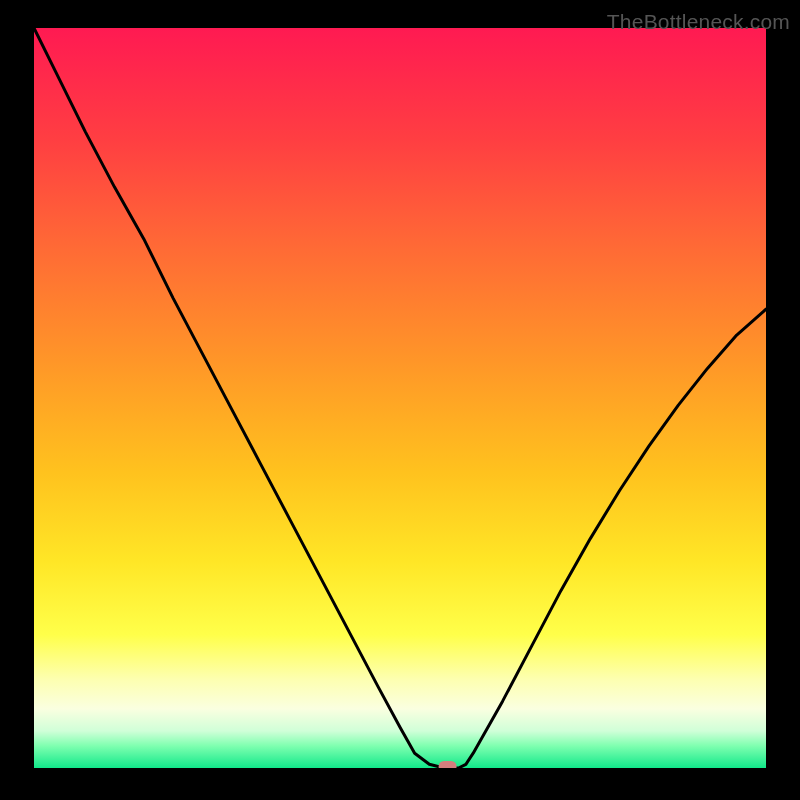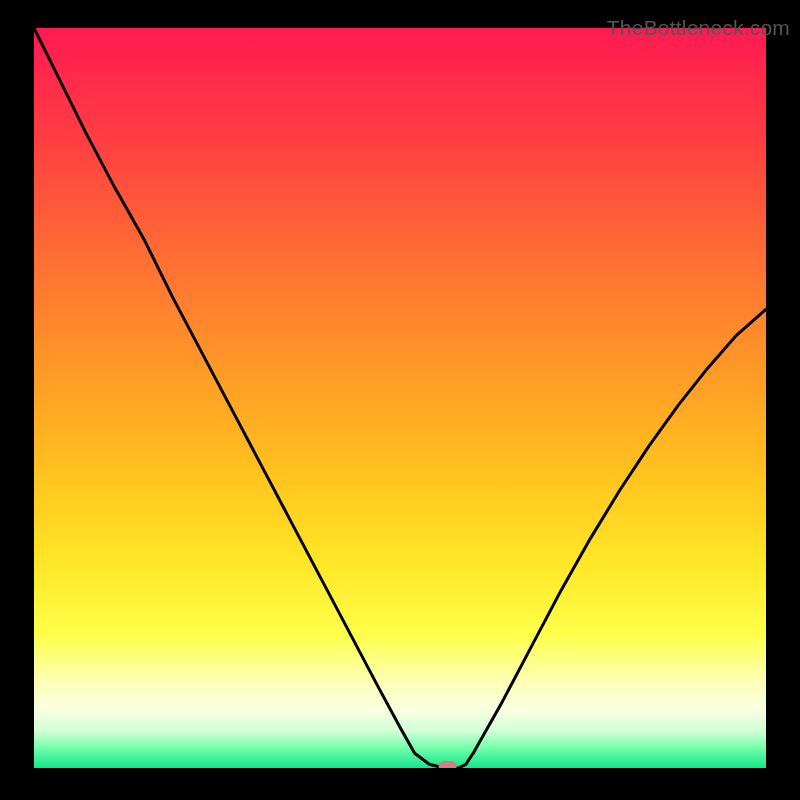--- a/index.html
+++ b/index.html
@@ -12,21 +12,21 @@
     font-family: Arial, Helvetica, sans-serif;
   }
   .frame {
     position: relative;
     width: 800px;
     height: 800px;
     background: #000;
   }
   .watermark {
     position: absolute;
-    top: 16px;
+    top: 10px;
     right: 10px;
     color: #555;
     font-size: 21px;
     font-weight: 500;
     letter-spacing: 0.2px;
     z-index: 10;
   }
   .plot-area {
     position: absolute;
     left: 34px;

